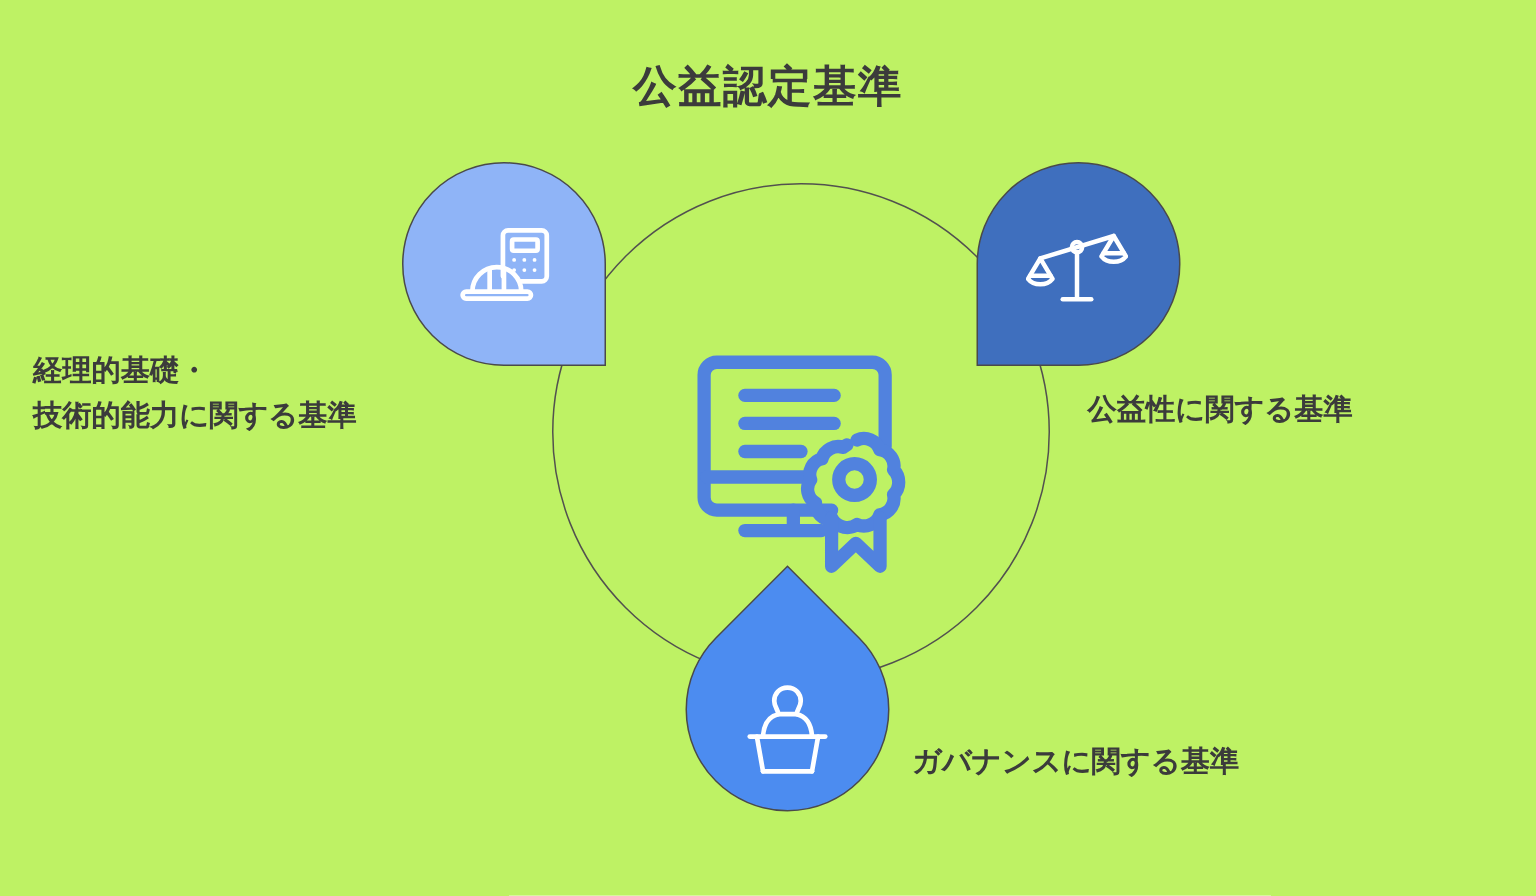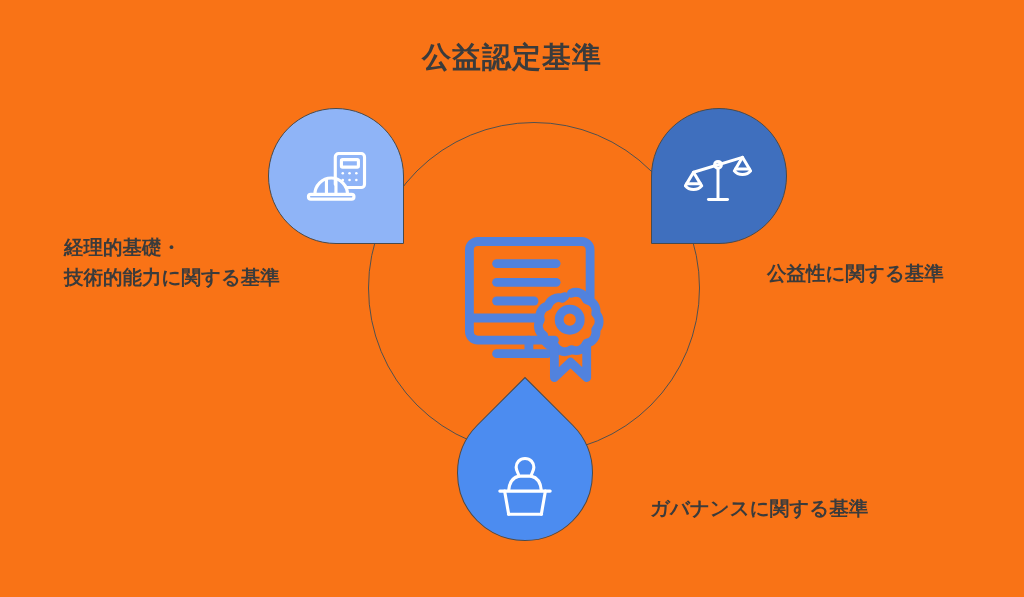--- a/index.html
+++ b/index.html
@@ -11,21 +11,21 @@
     width: 1024px;
     height: 597px;
     background: #ffffff;
     font-family: "Liberation Sans", "DejaVu Sans", sans-serif;
     overflow: hidden;
   }
   #stage {
     position: relative;
     width: 1024px;
     height: 597px;
-    background: #f97316;
+    background: #bef264;
   }
 
   
   .title {
     position: absolute;
     top: 38px;
     left: 0;
     width: 1024px;
     text-align: center;
     font-size: 29px;
@@ -103,21 +103,20 @@
   .pin-b  .pin-icon { left: 34px;  top: 48px; }
 
   
   .label {
     position: absolute;
     font-size: 19.5px;
     font-weight: bold;
     color: #3b3b3b;
     line-height: 1.55;
     white-space: pre-line;
-    margin-left: 42px;
   }
   .label-left {
     left: 22px;
     top: 232px;
     text-align: left;
   }
   .label-right {
     left: 725px;
     top: 258px;
   }

